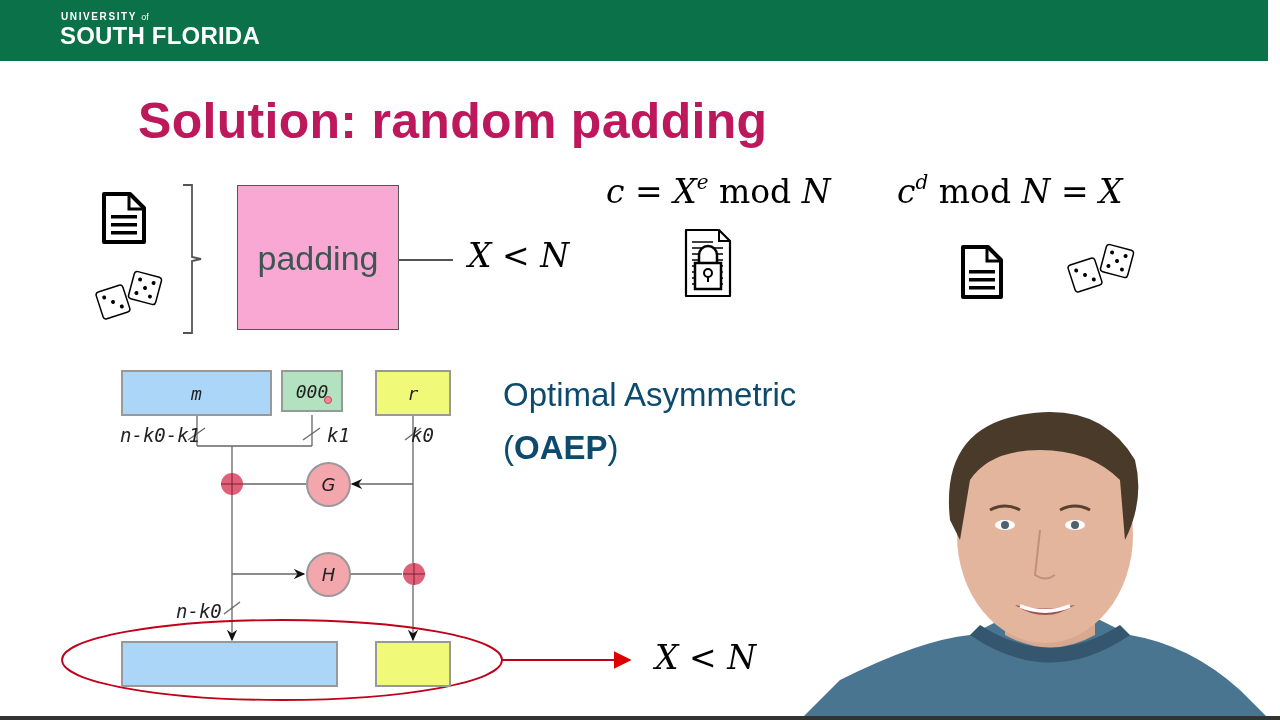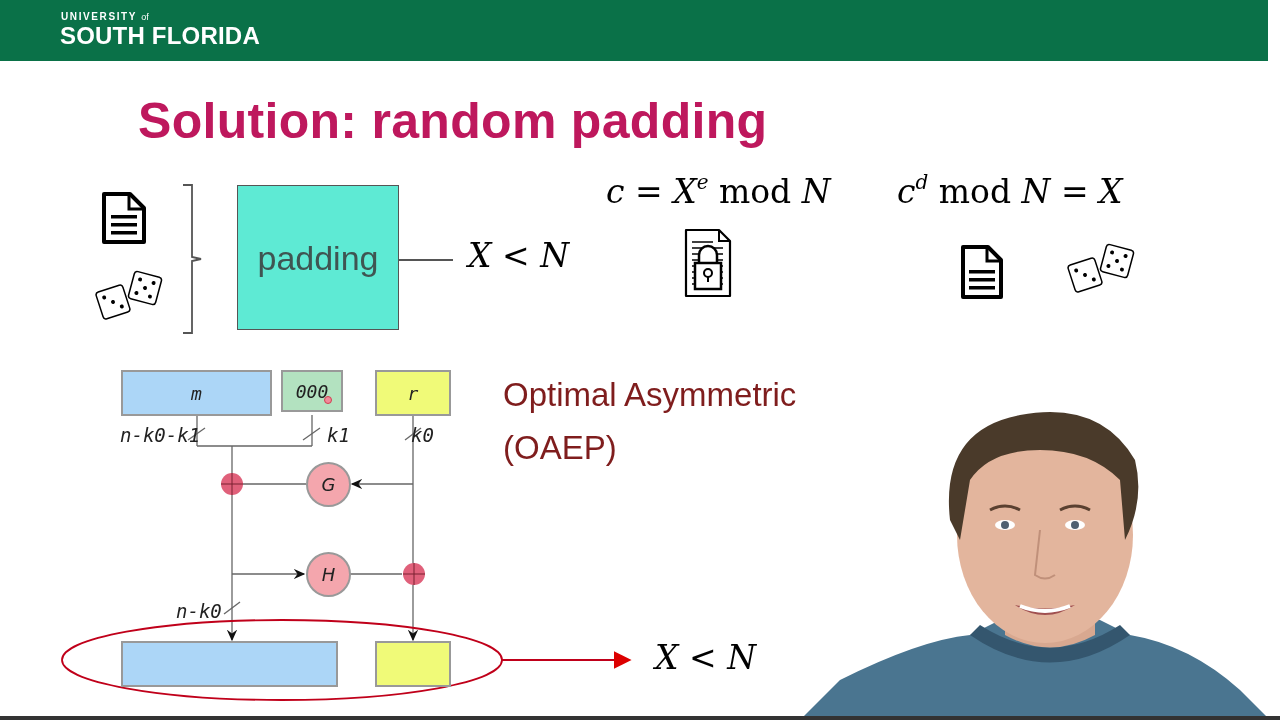--- a/index.html
+++ b/index.html
@@ -5,24 +5,24 @@
   html, body { margin:0; padding:0; }
   body { width:1280px; height:720px; position:relative; overflow:hidden; background:#ffffff; font-family:"Liberation Sans", sans-serif; }
   .header { position:absolute; left:0; top:0; width:1268px; height:61px; background:#0a7148; }
   .header .uni { position:absolute; left:61px; top:11px; color:#fff; font-weight:bold; font-size:10px; letter-spacing:1.6px; }
   .header .uni .of { font-weight:normal; letter-spacing:0; font-size:9px; }
   .header .sf { position:absolute; left:60px; top:22px; color:#ffffff; font-weight:bold; font-size:24px; letter-spacing:0.2px; }
   .title { position:absolute; left:102px; top:92px; color:#be185d; font-weight:bold; font-size:50px; letter-spacing:0.3px;margin-left:36px; }
   .math { position:absolute; font-family:"DejaVu Serif", serif; color:#000000; font-size:33px; white-space:nowrap; }
   .math i { font-style:italic; }
   .math sup { font-size:20px; font-style:italic; vertical-align:14px; line-height:0; }
-  .pad-box { position:absolute; left:237px; top:185px; width:160px; height:143px; background:#5eead4; border:1.5px solid #555; display:flex; flex-direction:row; align-items:center; justify-content:center; }
+  .pad-box { position:absolute; left:237px; top:185px; width:160px; height:143px; background:#f9a8d4; border:1.5px solid #555; display:flex; flex-direction:row; align-items:center; justify-content:center; }
   .pad-box span { color:#3f5552; font-size:34px; line-height:52px; }
-  .oaep-text { position:absolute; left:503px; top:368px; color:#7f1d1d; font-size:33px; line-height:53px; }
-  .oaep-text b { font-weight:normal; }
+  .oaep-text { position:absolute; left:503px; top:368px; color:#0c4a6e; font-size:33px; line-height:53px; }
+  .oaep-text b { font-weight:bold; }
   .ibox { position:absolute; border:2px solid #999; display:flex; align-items:center; justify-content:center; font-family:"DejaVu Sans Mono", monospace; font-style:italic; font-size:18px; color:#222; box-sizing:border-box; }
   .lbl { position:absolute; font-family:"DejaVu Sans Mono", monospace; font-style:italic; font-size:19px; color:#222; white-space:nowrap; }
   .circ { position:absolute; border-radius:50%; background:#f4a6ad; border:2px solid #999; box-sizing:border-box; display:flex; align-items:center; justify-content:center; font-family:"DejaVu Sans", sans-serif; font-style:italic; font-size:18px; color:#222; }
   .person { position:absolute; left:800px; top:390px; width:480px; height:330px; }
   .bottom-bar { position:absolute; left:0; top:716px; width:1280px; height:4px; background:#333; }
 </style>
 </head>
 <body>
 
 <div class="header">

